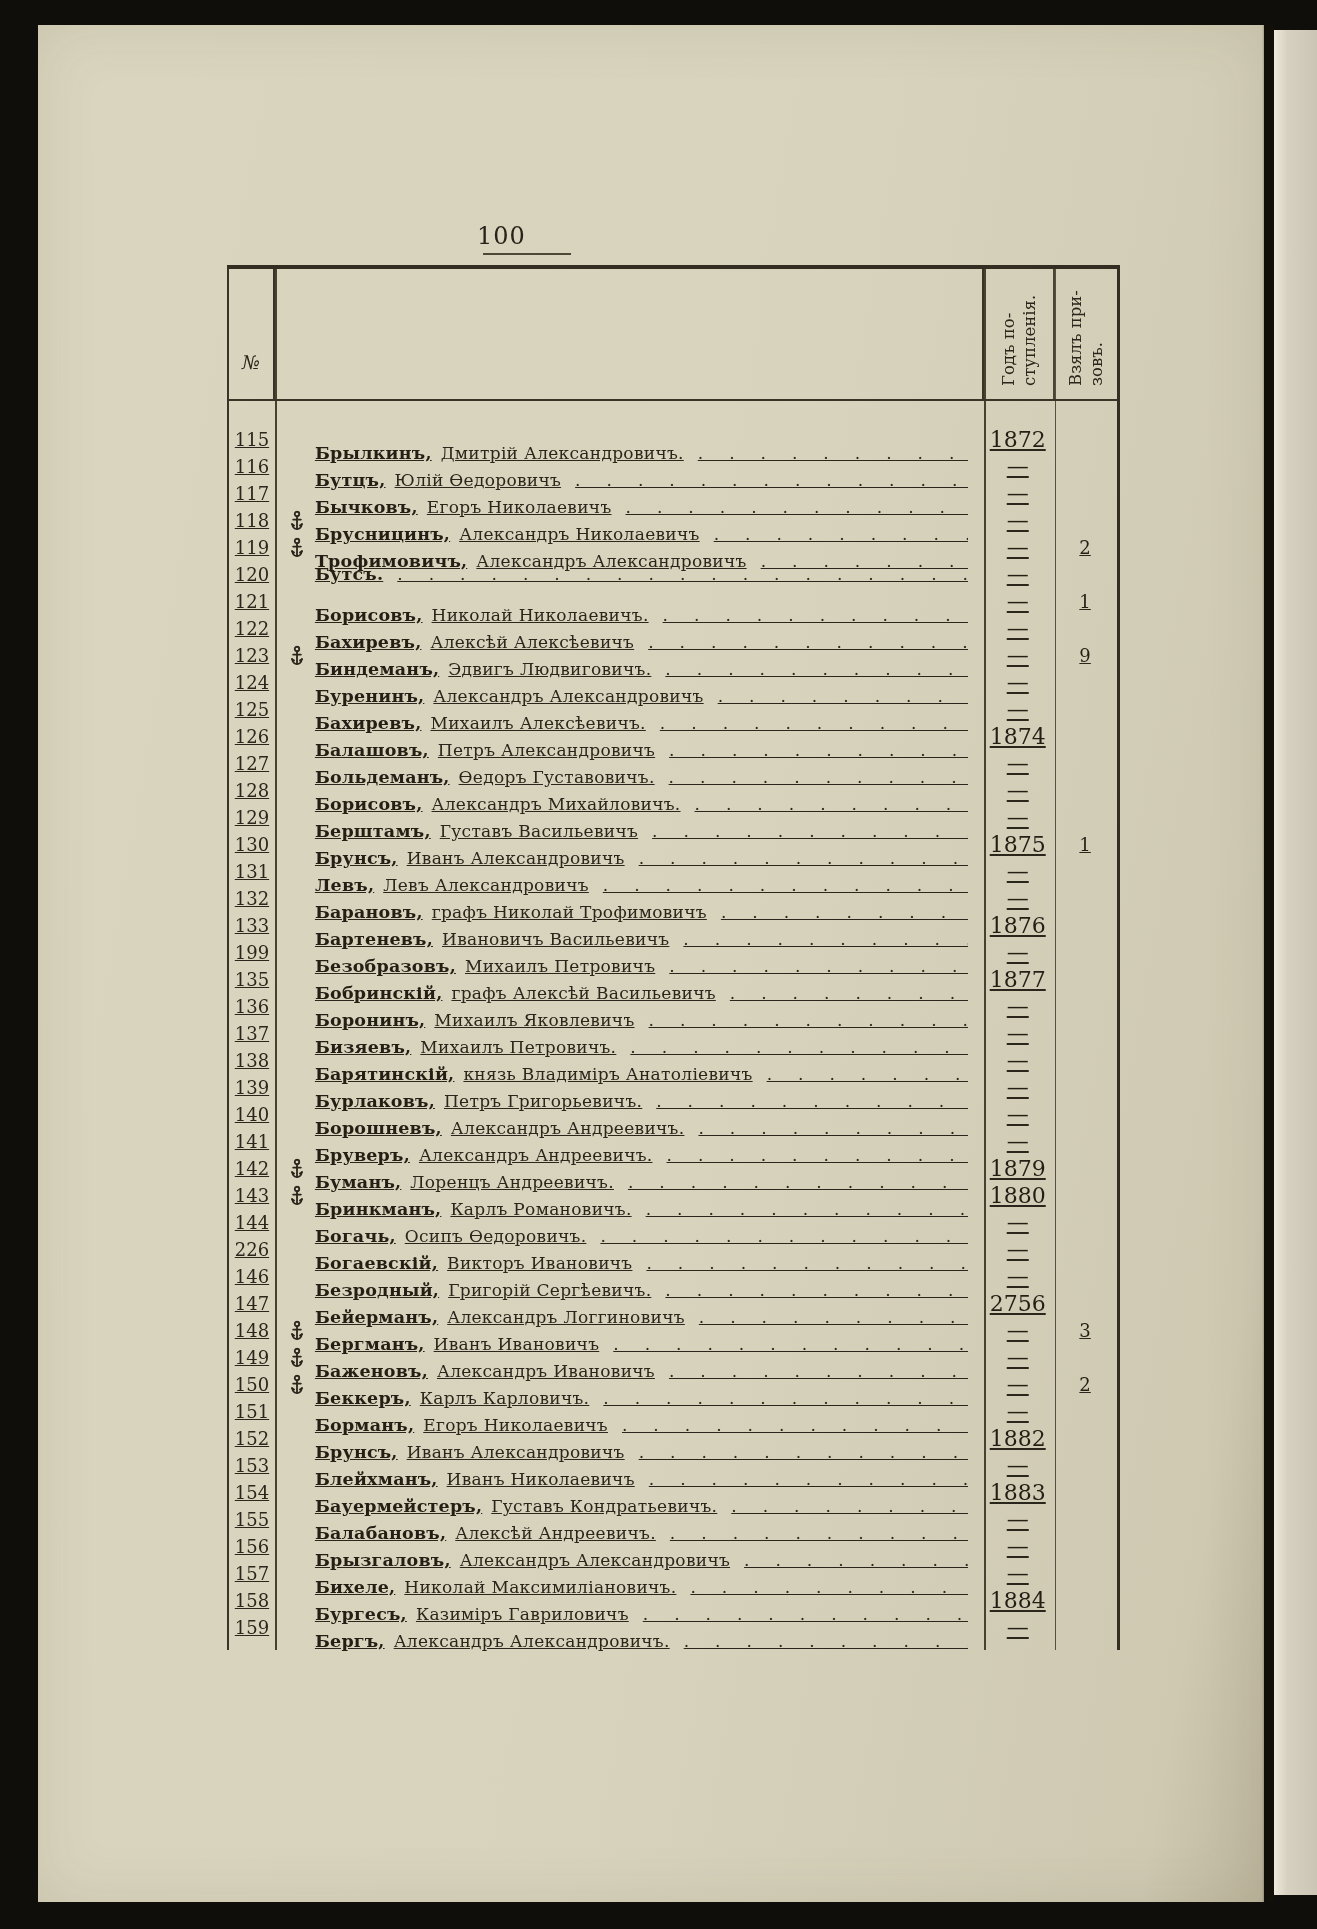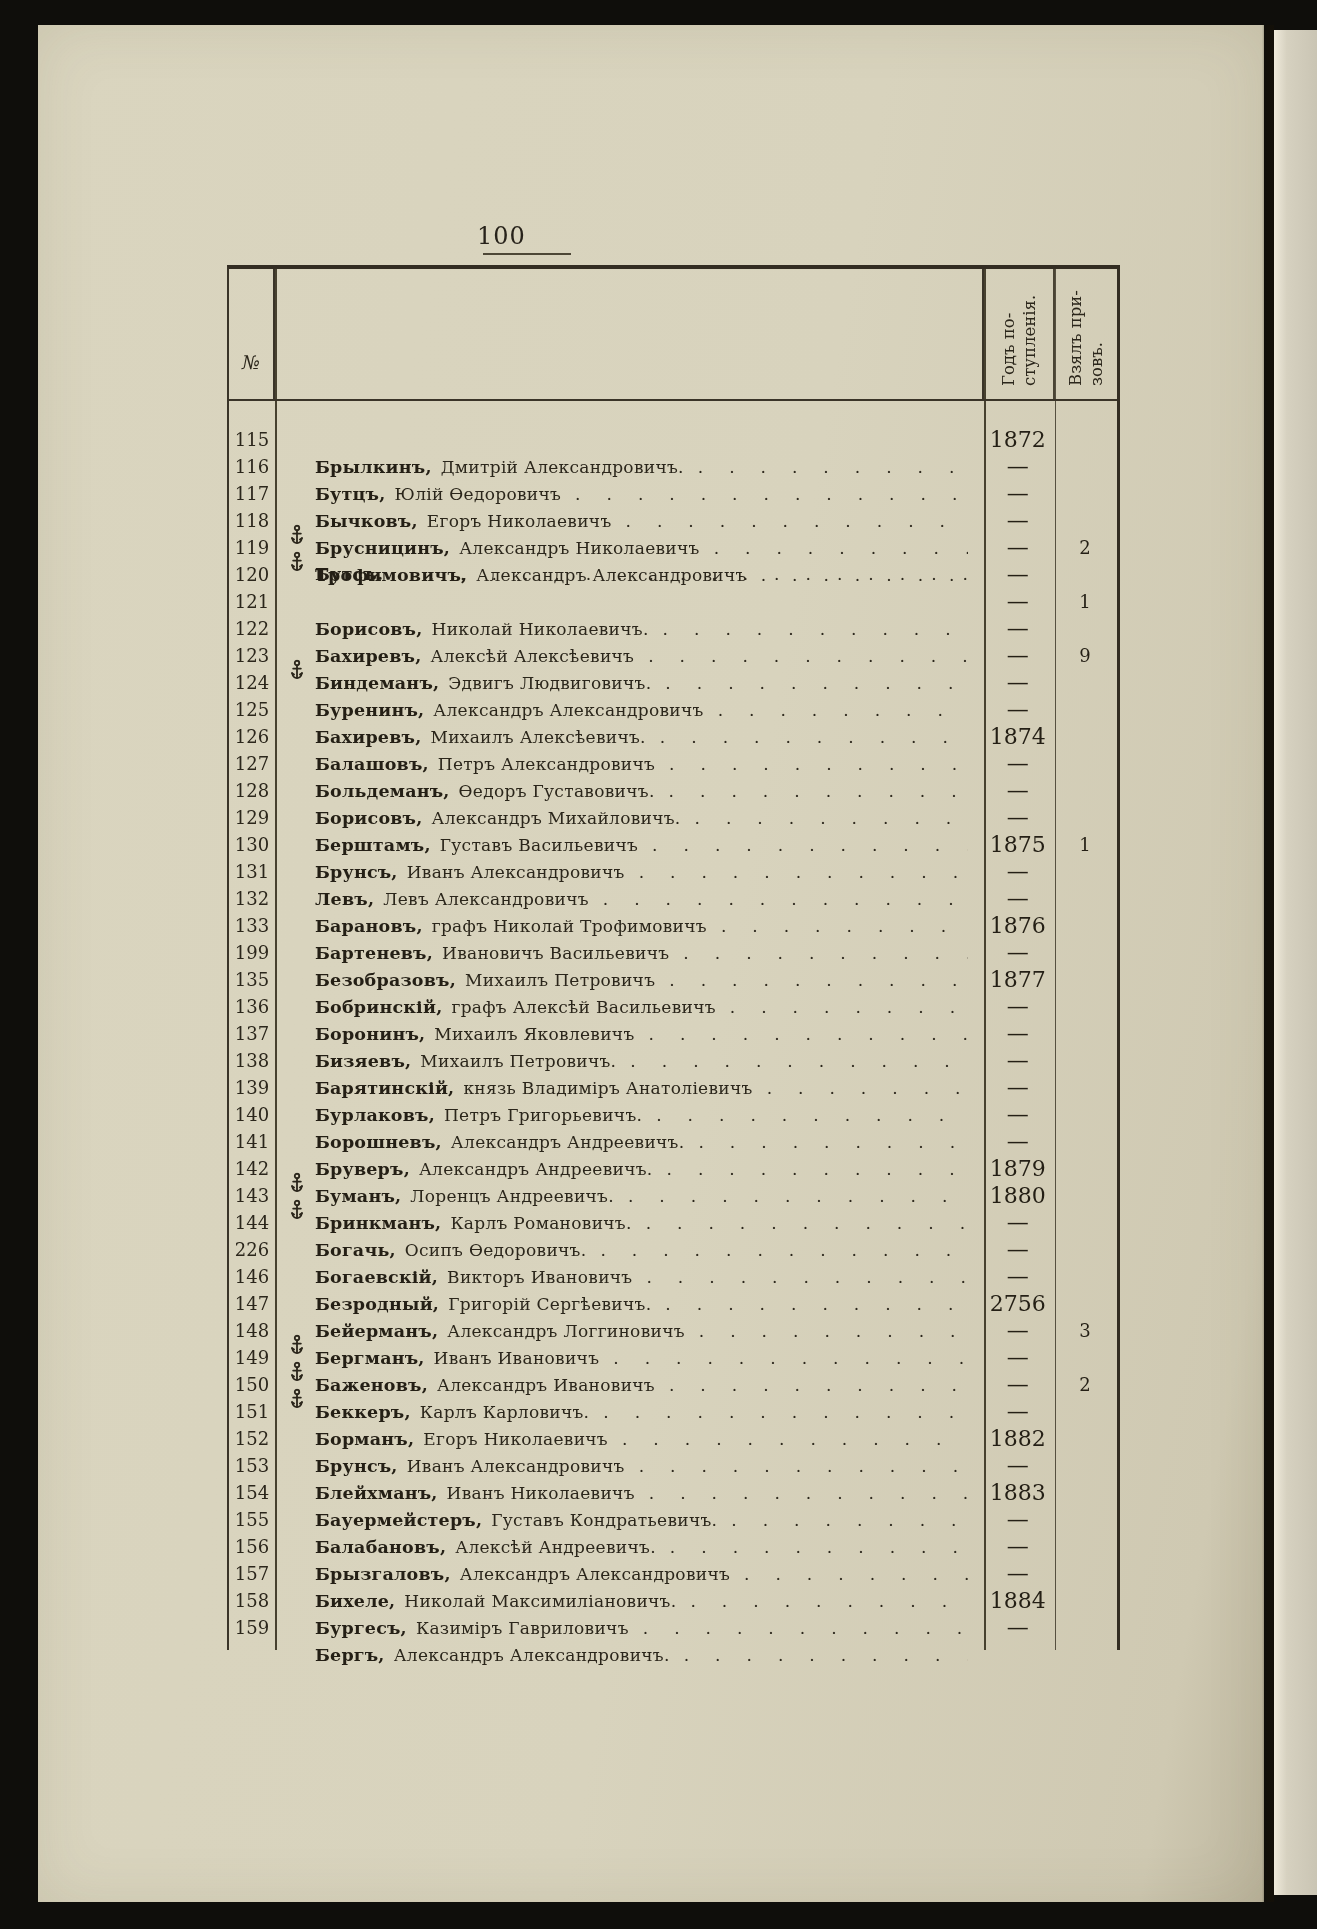--- a/index.html
+++ b/index.html
@@ -52,21 +52,21 @@
     transform:translate(-50%,-50%) rotate(-90deg);
     width:104px;line-height:21px;font-size:16.5px;color:#2b261b;text-align:left;
     white-space:nowrap;
   }
   
   .rows{position:relative;padding-top:25px;}
   .vlines .vl{position:absolute;top:132px;bottom:0;background:#47412f;width:2px;}
   .vl.v1{left:46px;top:0;}
   .vl.v2{left:755px;top:0;}
   .vl.v3{left:826px;top:0;width:1px;background:#565040;}
-  .row{height:27px;display:flex;align-items:flex-start;line-height:27px;}
+  .row{height:27px;display:flex;align-items:center;line-height:27px;text-decoration:underline;}
   .c-no{width:46px;text-align:center;font-size:18px;color:#2b261b;}
   .c-name{
     width:709px;box-sizing:border-box;padding-left:40px;padding-right:14px;
     display:flex;align-items:baseline;position:relative;overflow:hidden;white-space:nowrap;
   }
   .surname{font-weight:700;font-size:17.5px;letter-spacing:.2px;color:#241f15;}
   .given{font-size:17px;margin-left:9px;letter-spacing:.3px;color:#2b261b;margin-top:28px;}
   .leader{
     flex:1;overflow:hidden;white-space:nowrap;font-size:17px;
     letter-spacing:26px;padding-left:14px;color:#2b261b;

